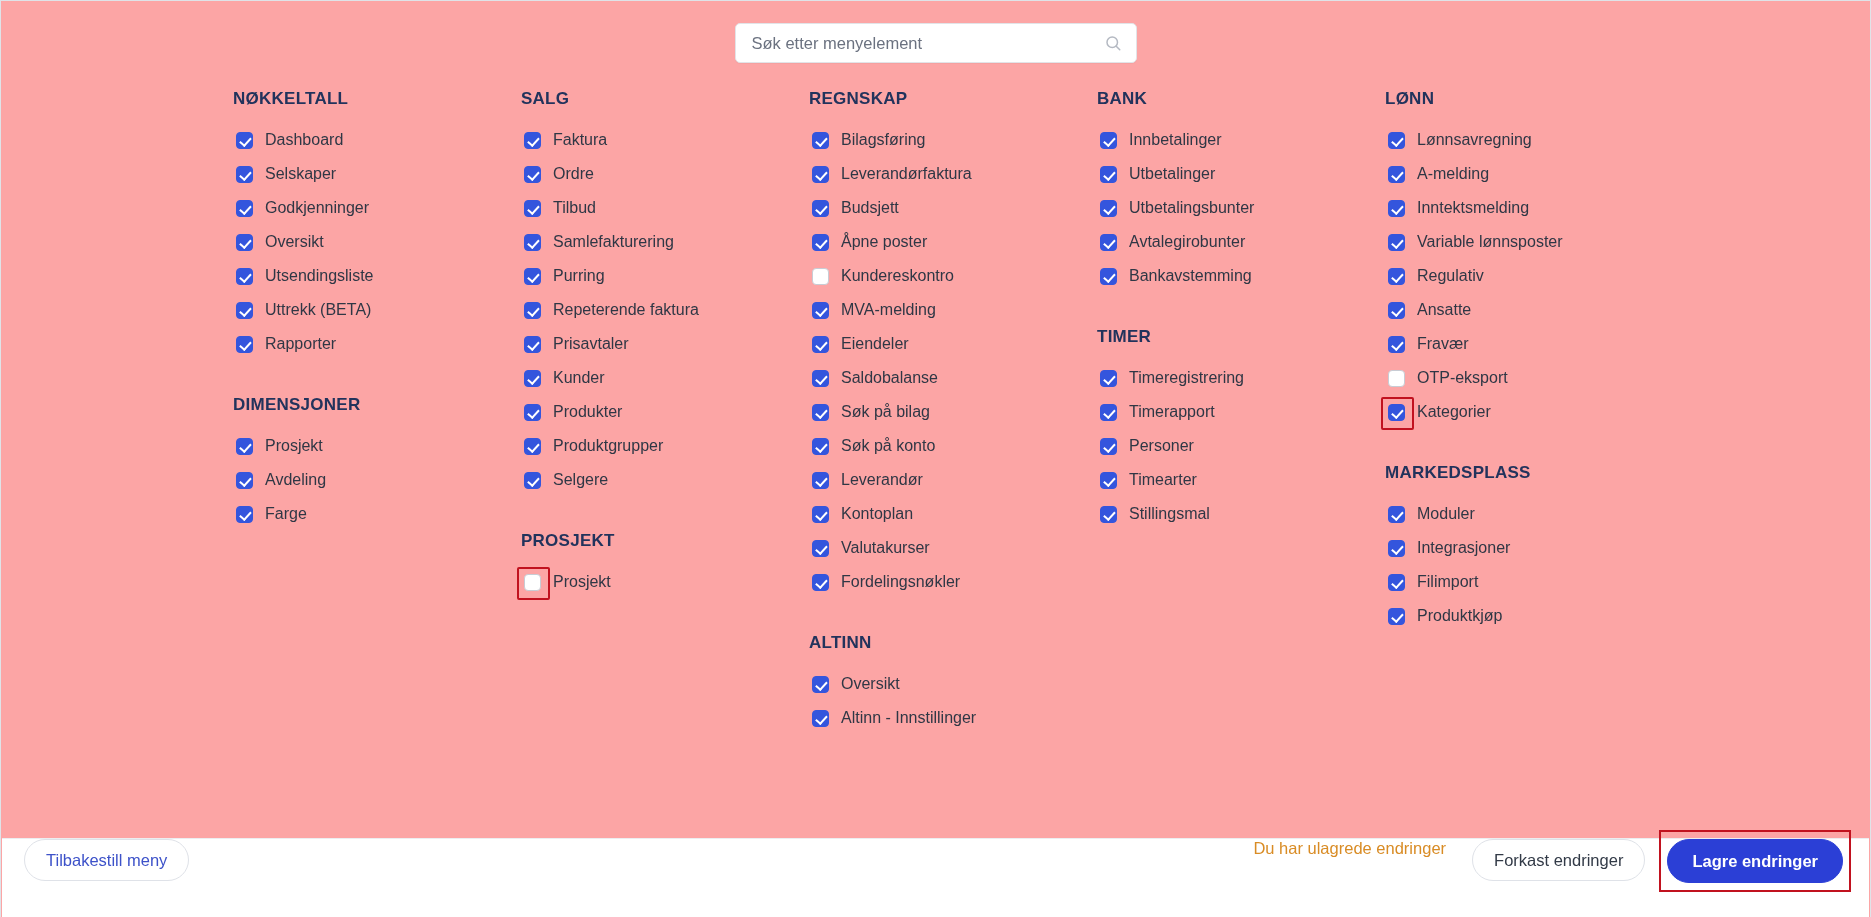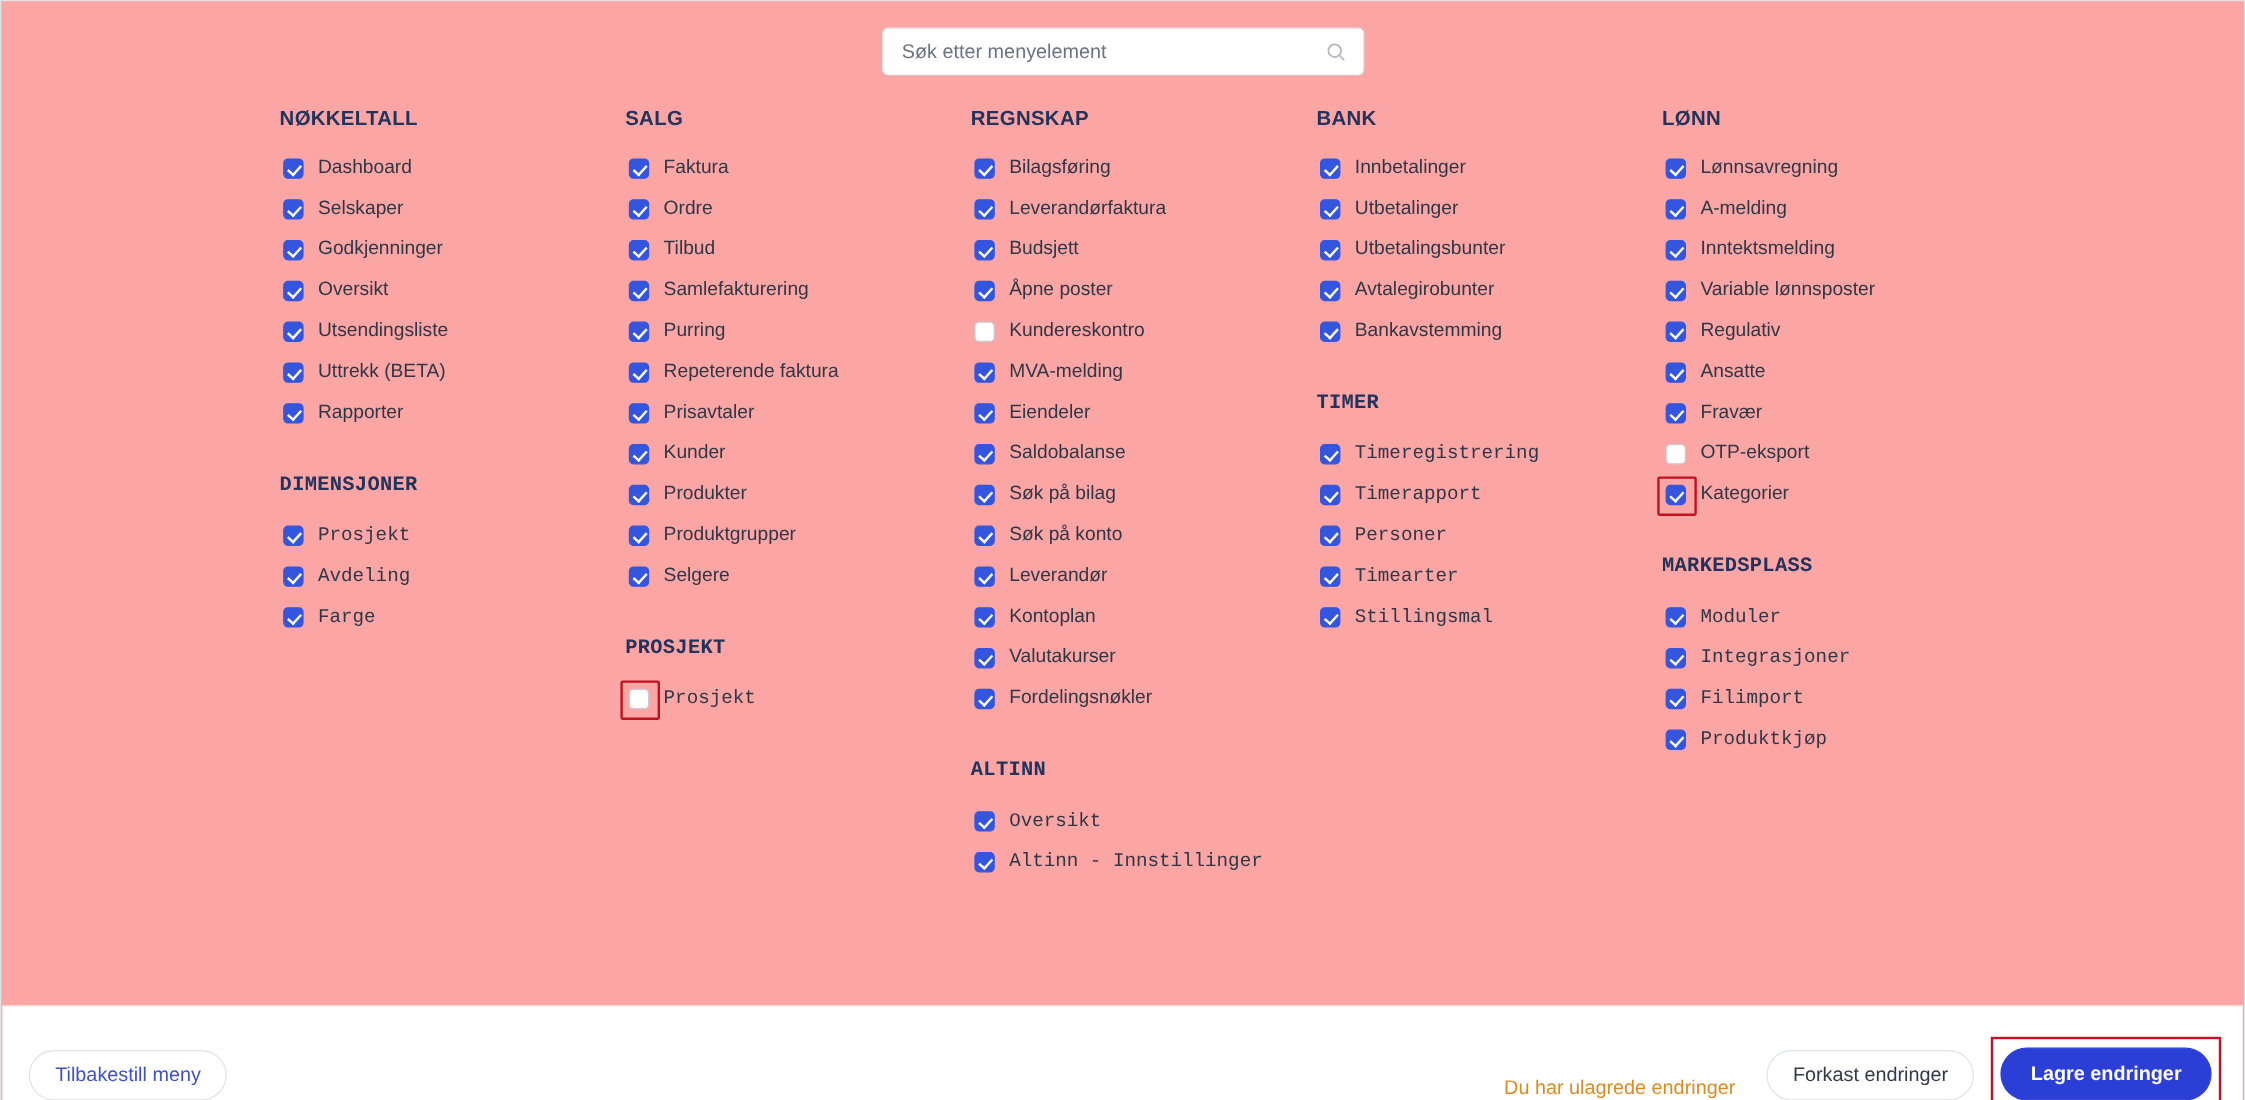--- a/index.html
+++ b/index.html
@@ -56,21 +56,21 @@
   .columns {
     position: absolute;
     top: 88px; left: 232px; right: 40px;
     display: flex;
     gap: 0;
   }
   .column { width: 288px; flex: none; }
   .column.last { width: 260px; }
 
   .section { margin-bottom: 0; }
-  .section + .section { margin-top: 34px; font-family: Liberation Mono, monospace; }
+  .section + .section { margin-top: 34px; }
 
   .section-title {
     font-size: 17px;
     font-weight: 600;
     letter-spacing: .25px;
     color: #22335c;
     margin: 0 0 14px 0;
     text-transform: uppercase;
     line-height: 20px;
   }
@@ -131,21 +131,21 @@
   }
 
   
   .footer {
     position: absolute;
     left: 1px; right: 1px; bottom: 0;
     height: 79px;
     border-top: 1px solid #eceef1;
     background: #ffffff;
     display: flex;
-    align-items: flex-end;
+    align-items: flex-start;
     padding: 0 26px 0 22px;
   }
   .footer .spacer { flex: 1 1 auto; }
 
   .btn {
     font-family: "Liberation Sans", sans-serif;
     cursor: pointer;
     white-space: nowrap;
     border-radius: 999px;
     font-size: 16.5px;

